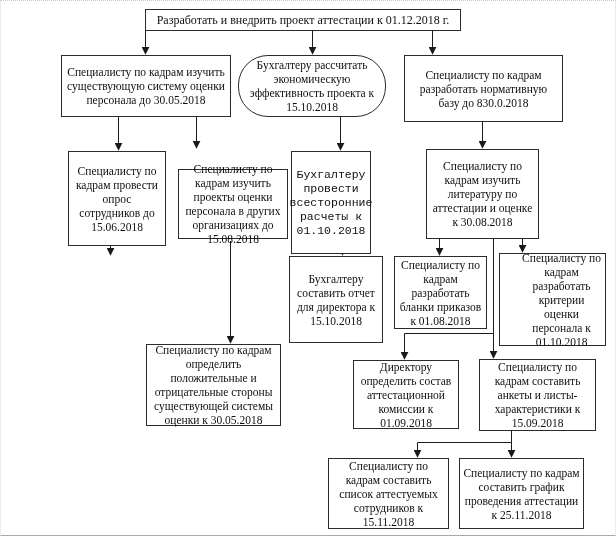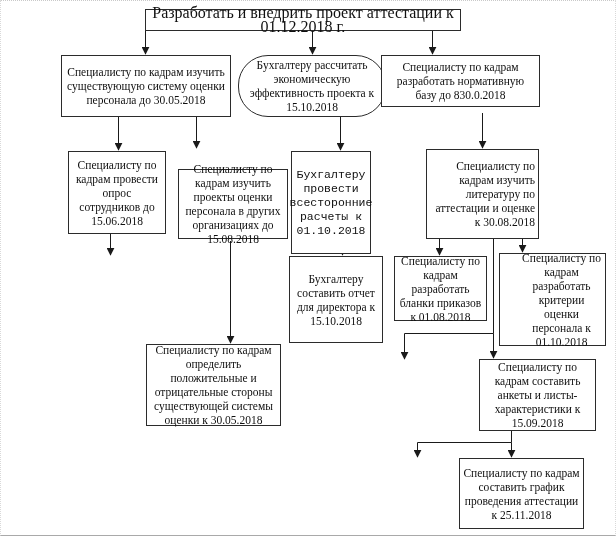--- a/index.html
+++ b/index.html
@@ -17,31 +17,31 @@
   }
   .edges{position:absolute;left:0;top:0;width:616px;height:536px;}
   .node{
     position:absolute;box-sizing:border-box;
     border:1px solid #2b2b2b;background:#fff;
     display:flex;align-items:center;justify-content:center;
     text-align:center;color:#101010;
     font-size:11.5px;line-height:14px;
     padding:1px 3px;
   }
-  .n-root{left:144px;top:8px;width:316px;height:22px;font-size:16px;}
+  .n-root{left:144px;top:8px;width:316px;height:22px;font-size:12px;}
   .n-a   {left:60px; top:54px; width:170px;height:62px;}
   .n-b   {left:237px;top:54px; width:148px;height:62px;border-radius:30px;}
-  .n-c   {left:380px;top:54px; width:159px;height:52px;}
-  .n-a1  {left:67px; top:150px;width:98px; height:83px;}
+  .n-c   {left:403px;top:54px; width:159px;height:67px;}
+  .n-a1  {left:67px; top:150px;width:98px; height:95px;}
   .n-a2  {left:177px;top:148px;width:110px;height:70px;margin-top:20px;}
   .n-b1  {left:290px;top:150px;width:80px; height:103px;font-family:Liberation Mono, monospace;}
-  .n-c1  {left:425px;top:148px;width:113px;height:90px;text-align:right;}
+  .n-c1  {left:425px;top:148px;width:113px;height:90px;}
   .n-a1a {left:65px; top:255px;width:100px;height:70px;}
   .n-b1a {left:288px;top:255px;width:94px; height:87px;}
-  .n-c1a {left:393px;top:255px;width:93px; height:65px;}
+  .n-c1a {left:393px;top:255px;width:93px; height:73px;}
   .n-c1b {left:498px;top:252px;width:107px;height:93px;padding-left:21px;}
   .n-a2a {left:145px;top:343px;width:135px;height:82px;}
   .n-d   {left:352px;top:359px;width:106px;height:69px;}
   .n-e   {left:478px;top:358px;width:117px;height:72px;}
   .n-f   {left:327px;top:457px;width:121px;height:71px;}
   .n-g   {left:458px;top:457px;width:125px;height:71px;}
   .edge{stroke:#1a1a1a;stroke-width:1;fill:none;}
 </style>
 </head>
 <body>
@@ -77,16 +77,18 @@
   <div class="node n-b">Бухгалтеру рассчитать экономическую эффективность проекта к 15.10.2018</div>
   <div class="node n-c">Специалисту по кадрам разработать нормативную базу до 830.0.2018</div>
   <div class="node n-a1">Специалисту по кадрам провести опрос сотрудников до 15.06.2018</div>
   <div class="node n-a2">Специалисту по кадрам изучить проекты оценки персонала в других организациях до 15.08.2018</div>
   <div class="node n-b1">Бухгалтеру провести всесторонние расчеты к 01.10.2018</div>
   <div class="node n-c1">Специалисту по кадрам изучить литературу по аттестации и оценке к 30.08.2018</div>
   <div class="node n-b1a">Бухгалтеру составить отчет для директора к 15.10.2018</div>
   <div class="node n-c1a">Специалисту по кадрам разработать бланки приказов к 01.08.2018</div>
   <div class="node n-c1b">Специалисту по кадрам разработать критерии оценки персонала к 01.10.2018</div>
   <div class="node n-a2a">Специалисту по кадрам определить положительные и отрицательные стороны существующей системы оценки к 30.05.2018</div>
+  <div class="node n-d">Директору определить состав аттестационной комиссии к 01.09.2018</div>
   <div class="node n-e">Специалисту по кадрам составить анкеты и листы-характеристики к 15.09.2018</div>
+  <div class="node n-f">Специалисту по кадрам составить список аттестуемых сотрудников к 15.11.2018</div>
   <div class="node n-g">Специалисту по кадрам составить график проведения аттестации к 25.11.2018</div>
 
 </div>
 
 </body></html>

